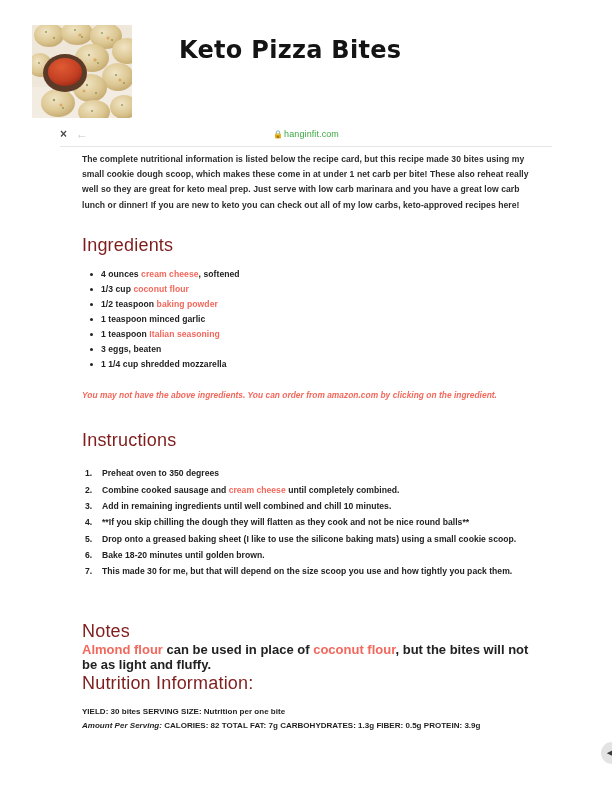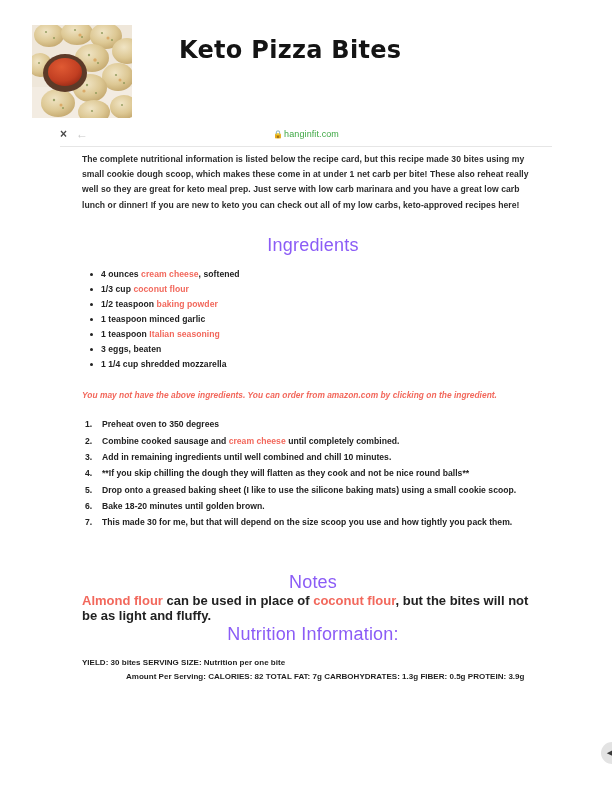--- a/index.html
+++ b/index.html
@@ -101,26 +101,25 @@
 
   .intro {
     font-size: 8.6px;
     line-height: 15.2px;
     color: #2d2d2d;
     font-weight: 600;
     letter-spacing: 0.05px;
   }
 
   h2.section-head {
-    color: #8b5cf6;
+    color: #7f1d1d;
     font-weight: normal;
     letter-spacing: 0.2px;
     font-size: 18px;
     line-height: 22px;
-    text-align: center;
   }
   .head-ingredients { margin-top: 21px; }
   .head-instructions { margin-top: 27px; }
   .head-notes { margin-top: 40px; }
   .head-nutrition { }
 
   ul.ingredients {
     margin-top: 11px;
     list-style: none;
   }
@@ -191,21 +190,21 @@
     letter-spacing: 0.02px;
   }
   .nutrition-line2 {
     margin-top: 1px;
     font-size: 8px;
     line-height: 13.5px;
     color: #1e1e1e;
     font-weight: bold;
     letter-spacing: 0.02px;
   }
-  .amt-label { font-weight: bold; margin-left: 44px; }
+  .amt-label { font-style: italic; font-weight: bold; }
 
   a.ing-link, .ing-link {
     color: #f2685c;
     text-decoration: none;
     font-weight: bold;
   }
 
   
   .scroll-fab {
     position: absolute;
@@ -313,20 +312,21 @@
         <li><span>1/3 cup </span><span class="ing-link">coconut flour</span></li>
         <li><span>1/2 teaspoon </span><span class="ing-link">baking powder</span></li>
         <li><span>1 teaspoon minced garlic</span></li>
         <li><span>1 teaspoon </span><span class="ing-link">Italian seasoning</span></li>
         <li><span>3 eggs, beaten</span></li>
         <li><span>1 1/4 cup shredded mozzarella</span></li>
       </ul>
 
     <p class="amazon-note">You may not have the above ingredients. You can order from amazon.com by clicking on the ingredient.</p>
 
+    <h2 class="section-head head-instructions">Instructions</h2>
 
     <ol class="instructions" id="instructions-list">
         <li><span>Preheat oven to 350 degrees</span></li>
         <li><span>Combine cooked sausage and </span><span class="ing-link">cream cheese</span><span> until completely combined.</span></li>
         <li><span>Add in remaining ingredients until well combined and chill 10 minutes.</span></li>
         <li><span>**If you skip chilling the dough they will flatten as they cook and not be nice round balls**</span></li>
         <li><span>Drop onto a greased baking sheet (I like to use the silicone baking mats) using a small cookie scoop.</span></li>
         <li><span>Bake 18-20 minutes until golden brown.</span></li>
         <li><span>This made 30 for me, but that will depend on the size scoop you use and how tightly you pack them.</span></li>
       </ol>

